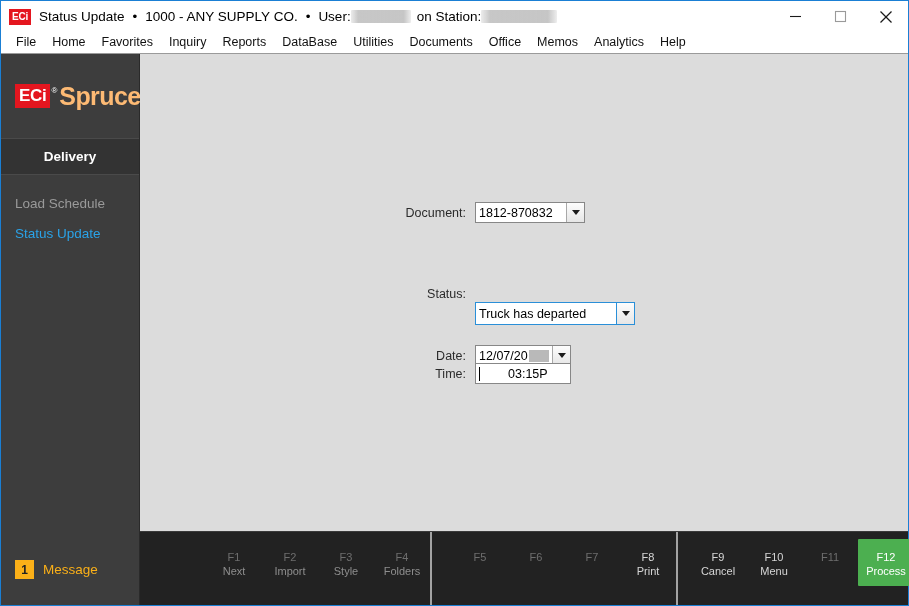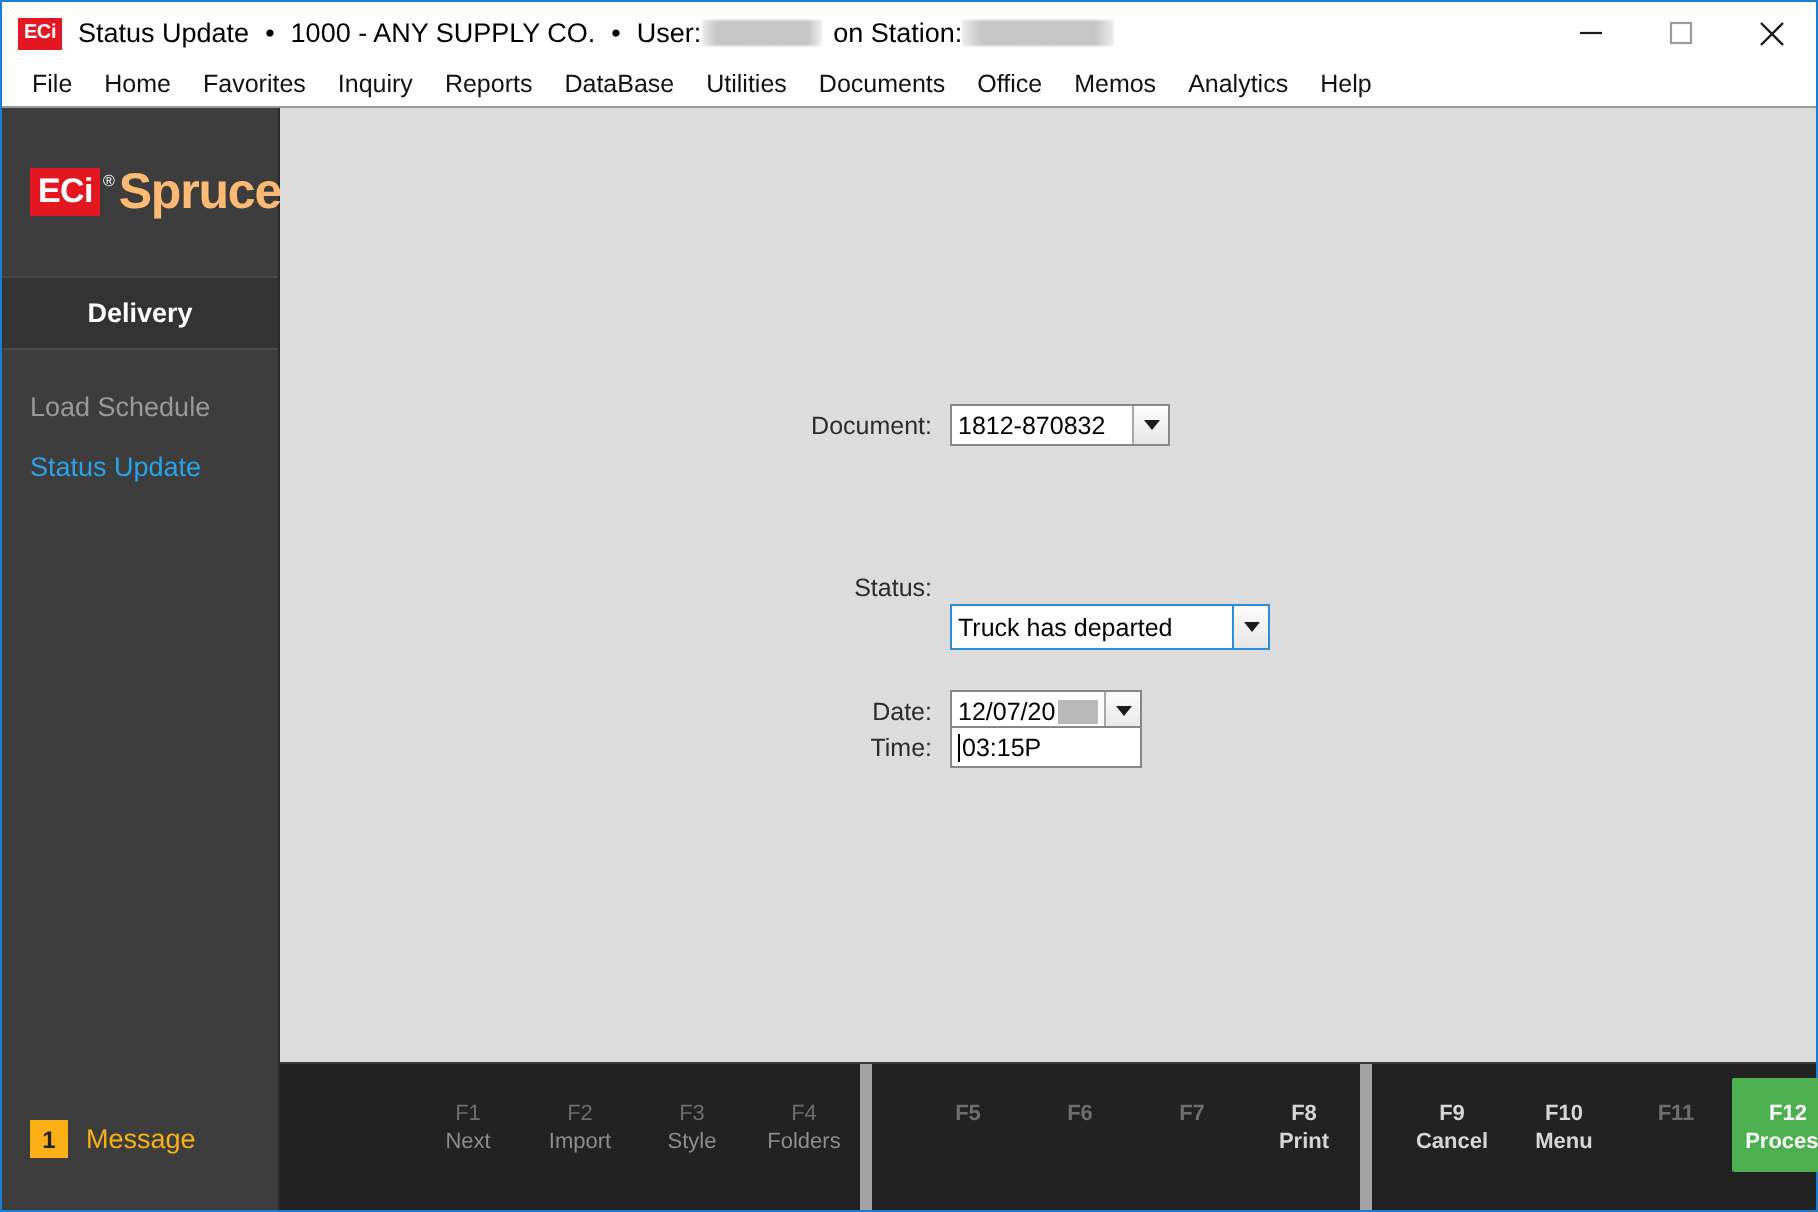--- a/index.html
+++ b/index.html
@@ -307,21 +307,21 @@
     position: relative;
     border-top: 1px solid #3a3a3a;
     padding-left: 40px;
   }
   .fkey-group {
     display: flex;
     height: 100%;
     align-items: flex-start;
     position: relative;
   }
-  .fkey-group + .fkey-group { border-left: 6px solid #a3a3a3; font-weight: bold; }
+  .fkey-group + .fkey-group { border-left: 2px solid #a3a3a3; }
   .fkey {
     width: 56px;
     padding-top: 18px;
     text-align: center;
     line-height: 14px;
     cursor: default;
   }
   .fkey .fk-num {
     display: block;
     font-size: 11px;
@@ -456,21 +456,21 @@
                 <span class="date-redact"></span>
               </div>
             <div class="combo-arrow">
               <span class="arrow-glyph"></span>
             </div>
           </div>
         </div>
 
         <div class="field-row" style="left:262px; top:309px;">
           <div class="field-label" style="width:64px;">Time:</div>
-          <div class="textbox" style="width:96px; margin-left:9px;">
+          <div class="textbox" style="width:96px; margin-left:9px;gap:27px;">
             <span class="caret"></span>
               <span>03:15P</span>
           </div>
         </div>
 
       </div>
 
       <div id="fkey-bar">
 
         <div class="fkey-group" id="fkg1">

